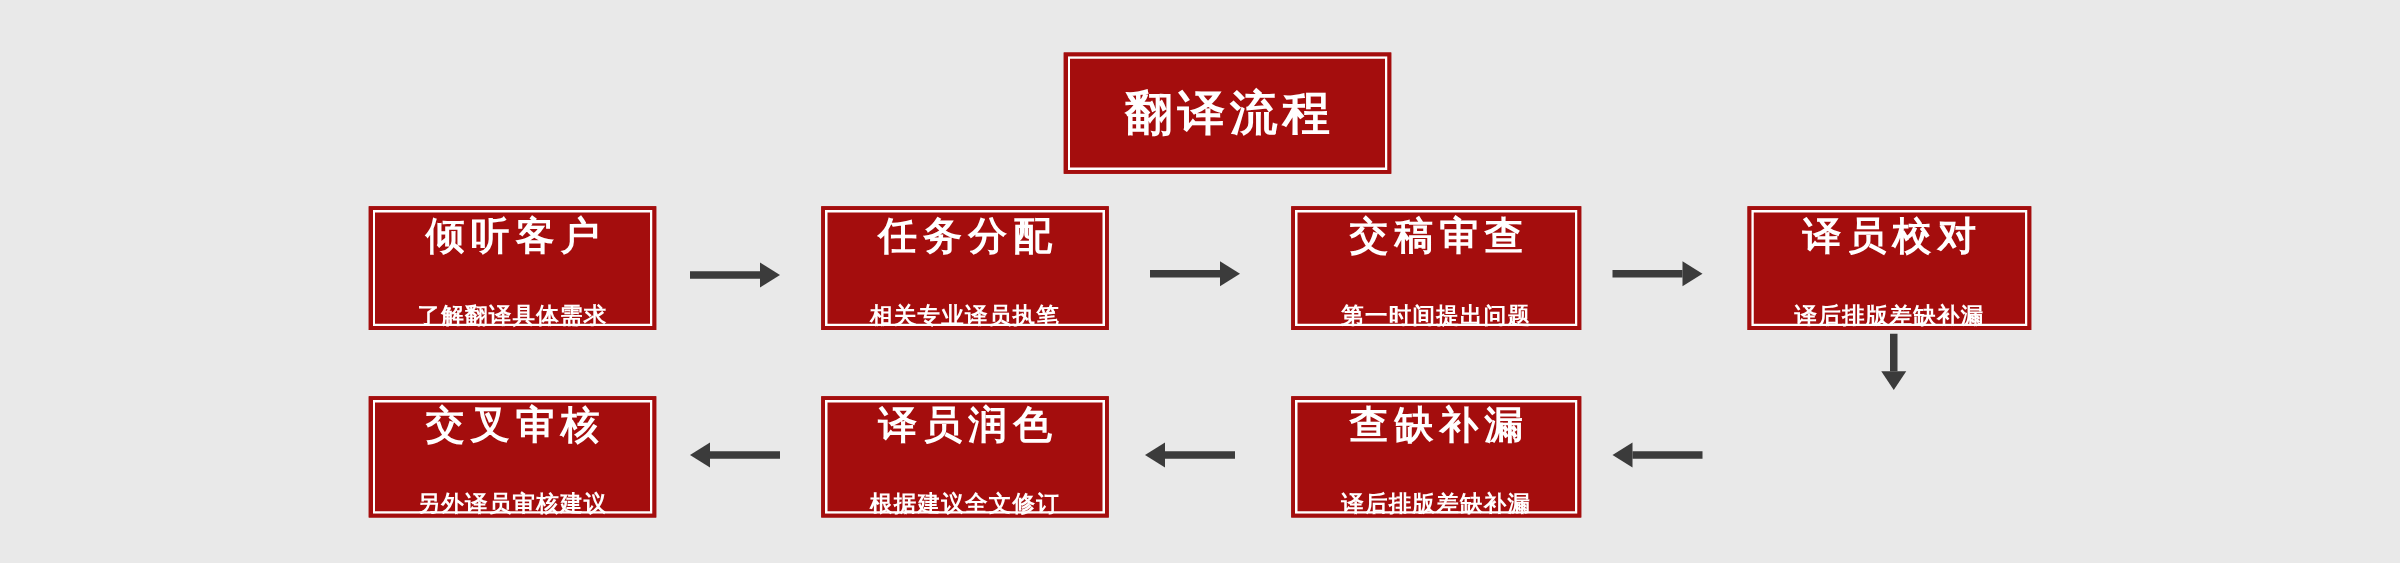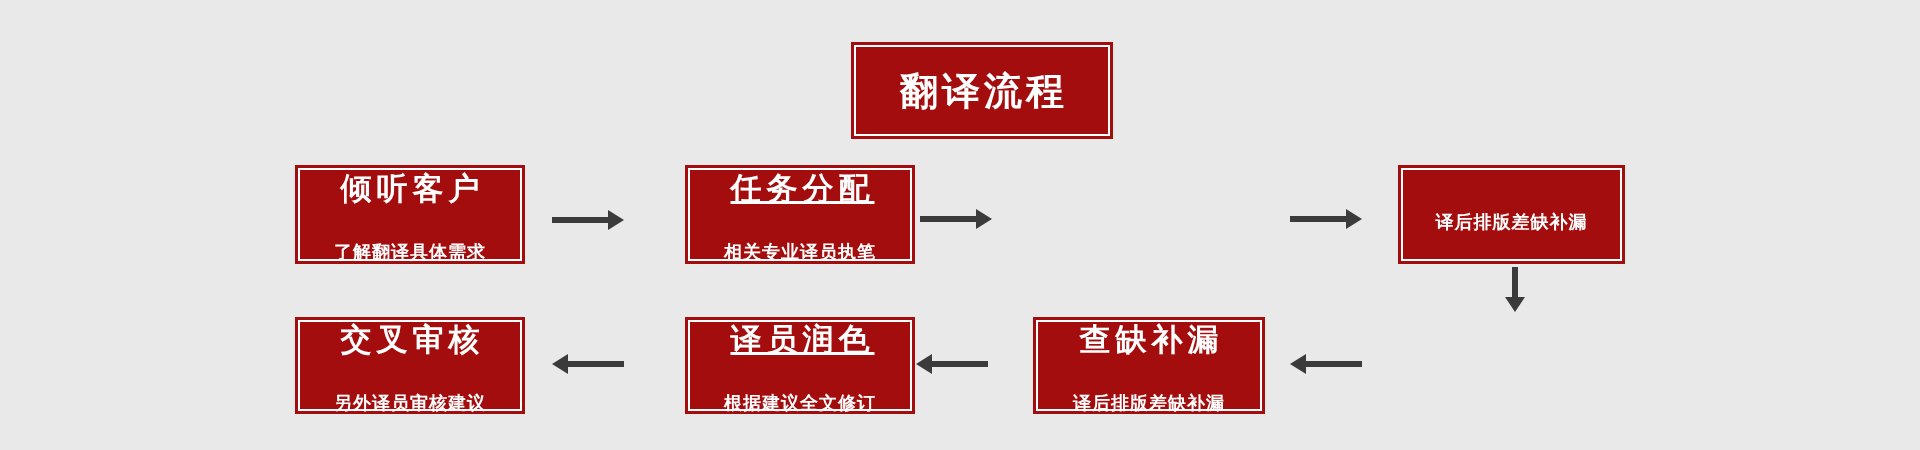--- a/index.html
+++ b/index.html
@@ -59,21 +59,21 @@
     font-weight: bold;
     letter-spacing: 1px;
     line-height: 1;
     margin-top: 11px;
     white-space: nowrap;
   }
   
   .r1 { top: 146px; height: 99px; }
   .r2 { top: 298px; height: 97px; text-align: center; }
   .c1 { left: 295px;  width: 230px; }
-  .c2 { left: 685px;  width: 230px; text-decoration: underline; }
+  .c2 { left: 657px;  width: 230px; }
   .c3 { left: 1033px; width: 232px; }
   .c4 { left: 1398px; width: 227px; }
 
   
   .h-arrow {
     position: absolute;
     display: flex;
     align-items: center;
     height: 20px;
   }
@@ -128,21 +128,26 @@
   </div>
 
   <div class="flow-box step-box r1 c1">
     <span class="step-title">倾听客户</span>
     <span class="step-sub">了解翻译具体需求</span>
   </div>
   <div class="flow-box step-box r1 c2">
     <span class="step-title">任务分配</span>
     <span class="step-sub">相关专业译员执笔</span>
   </div>
+  <div class="flow-box step-box r1 c3">
+    <span class="step-title">交稿审查</span>
+    <span class="step-sub">第一时间提出问题</span>
+  </div>
   <div class="flow-box step-box r1 c4">
+    <span class="step-title">译员校对</span>
     <span class="step-sub">译后排版差缺补漏</span>
   </div>
 
   <div class="flow-box step-box r2 c2">
     <span class="step-title">译员润色</span>
     <span class="step-sub">根据建议全文修订</span>
   </div>
   <div class="flow-box step-box r2 c3">
     <span class="step-title">查缺补漏</span>
     <span class="step-sub">译后排版差缺补漏</span>

